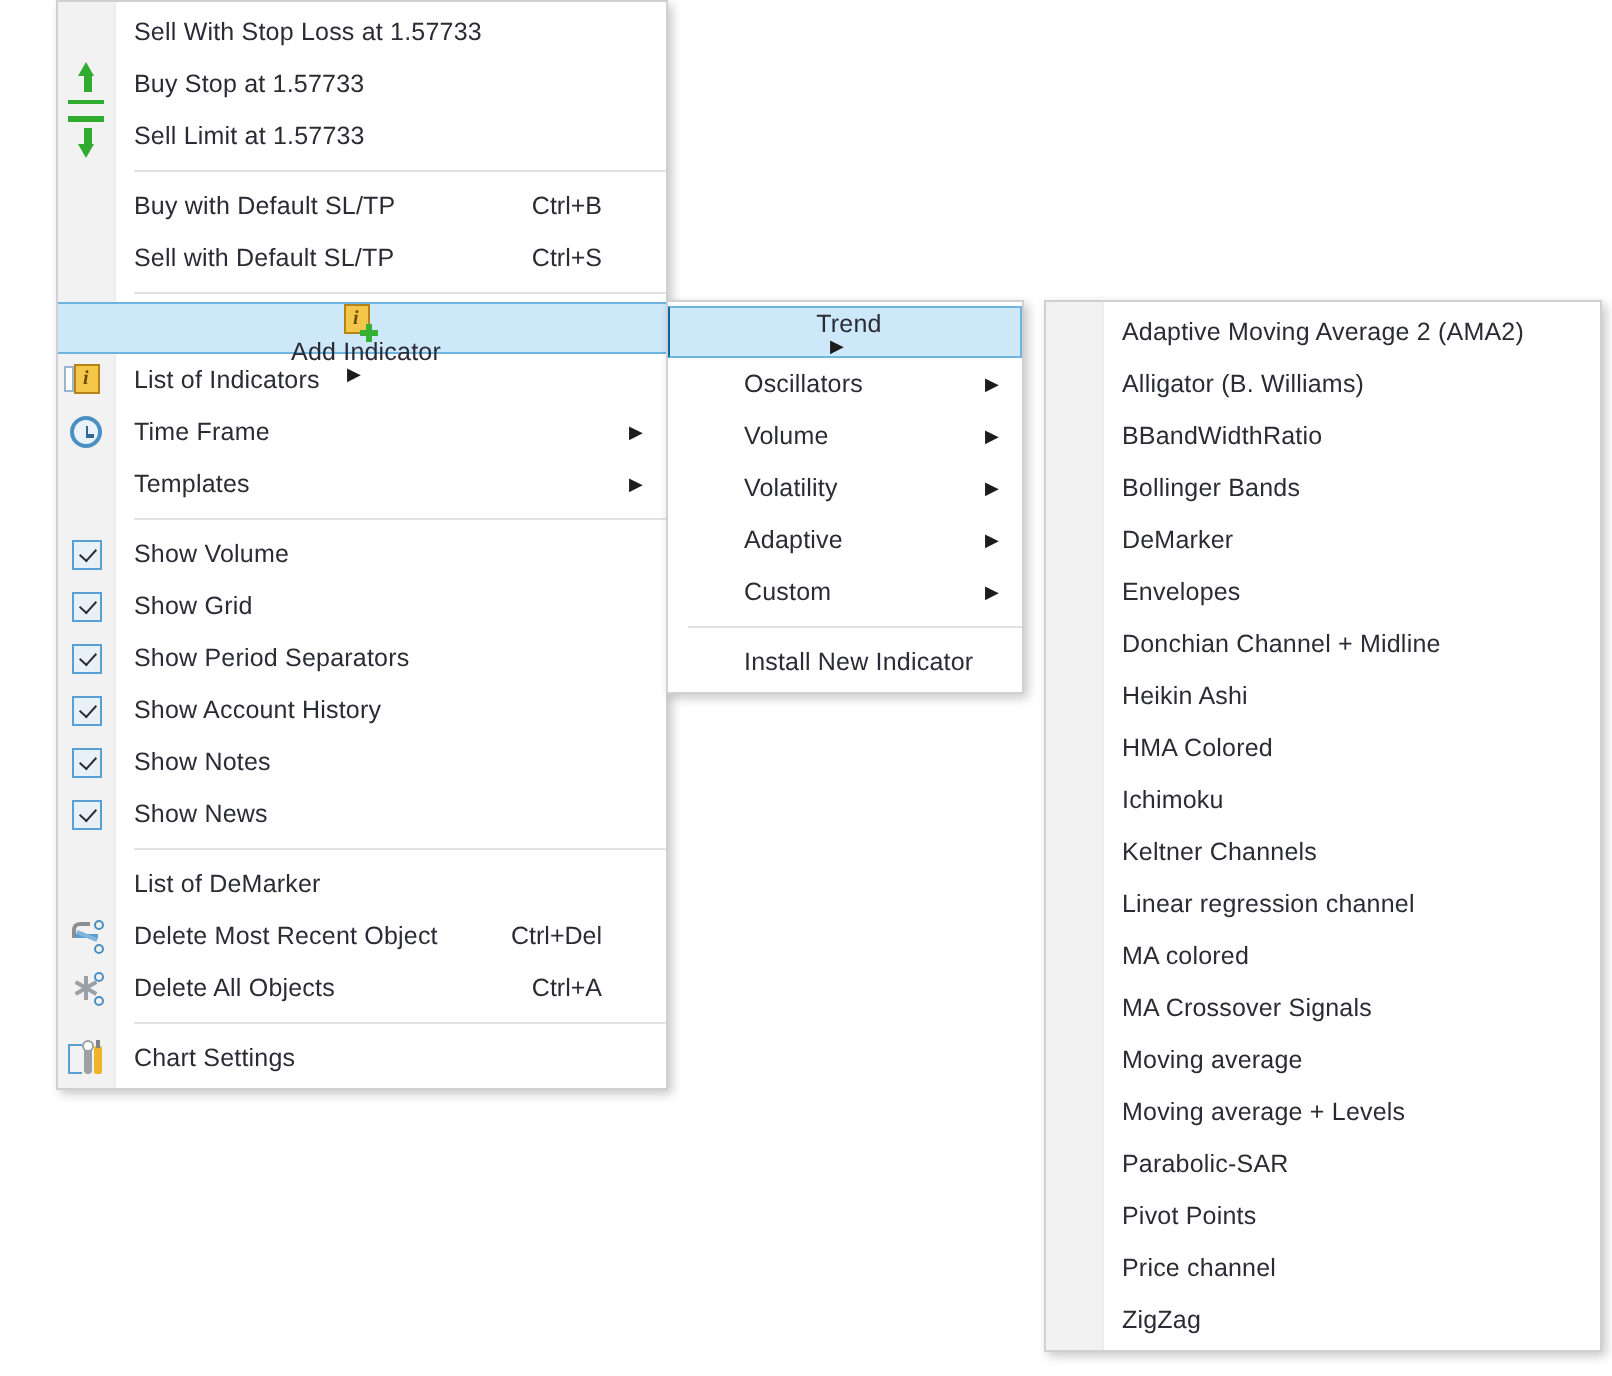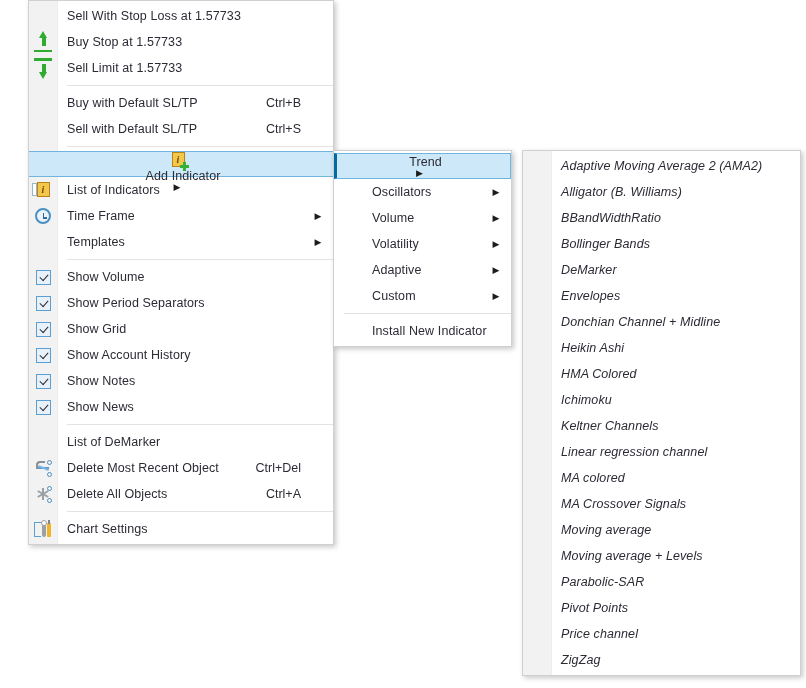--- a/index.html
+++ b/index.html
@@ -89,21 +89,21 @@
 
   .item.selected {
     background: #cde8f8;
     border: 1px solid #6fb5de;
     border-left: none;
     border-right: none;
     flex-direction: column;
   }
   .menu3 .item.selected,
   .menu2 .item.selected {
-    border-left: 3px solid #0369a1;
+    border-left: 1px solid #0369a1;
     border-right: 1px solid #6fb5de;
     align-items: center;
   }
 
   .sep {
     height: 1px;
     background: #e2e2e2;
     margin: 4px 0 4px 38px;
   }
   .menu2 .sep, .menu3 .sep { margin-left: 10px; }
@@ -328,28 +328,28 @@
         <span class="ico">
           <span class="cbox"></span>
         </span>
         <span class="label">Show Volume</span>
         <span class="arrow"></span>
       </div>
       <div class="item">
         <span class="ico">
           <span class="cbox"></span>
         </span>
+        <span class="label">Show Grid</span>
+        <span class="arrow"></span>
+      </div>
+      <div class="item">
+        <span class="ico">
+          <span class="cbox"></span>
+        </span>
         <span class="label">Show Period Separators</span>
-        <span class="arrow"></span>
-      </div>
-      <div class="item">
-        <span class="ico">
-          <span class="cbox"></span>
-        </span>
-        <span class="label">Show Grid</span>
         <span class="arrow"></span>
       </div>
       <div class="item">
         <span class="ico">
           <span class="cbox"></span>
         </span>
         <span class="label">Show Account History</span>
         <span class="arrow"></span>
       </div>
       <div class="item">
@@ -448,21 +448,21 @@
         <span class="arrow">▶</span>
       </div>
       <div class="sep"></div>
       <div class="item">
         <span class="ico"></span>
         <span class="label">Install New Indicator</span>
         <span class="arrow"></span>
       </div>
     </div>
 
-  <div class="menu menu3 has-gutter" id="menu-trend" style="left:522px; top:150px; width:279px;font-style:italic;">
+  <div class="menu menu3 has-gutter" id="menu-trend" style="left:522px; top:150px; width:279px;">
     <div class="gutter"></div>
   <div class="item">
         <span class="ico"></span>
         <span class="label">Adaptive Moving Average 2 (AMA2)</span>
         <span class="arrow"></span>
       </div>
       <div class="item">
         <span class="ico"></span>
         <span class="label">Alligator (B. Williams)</span>
         <span class="arrow"></span>

